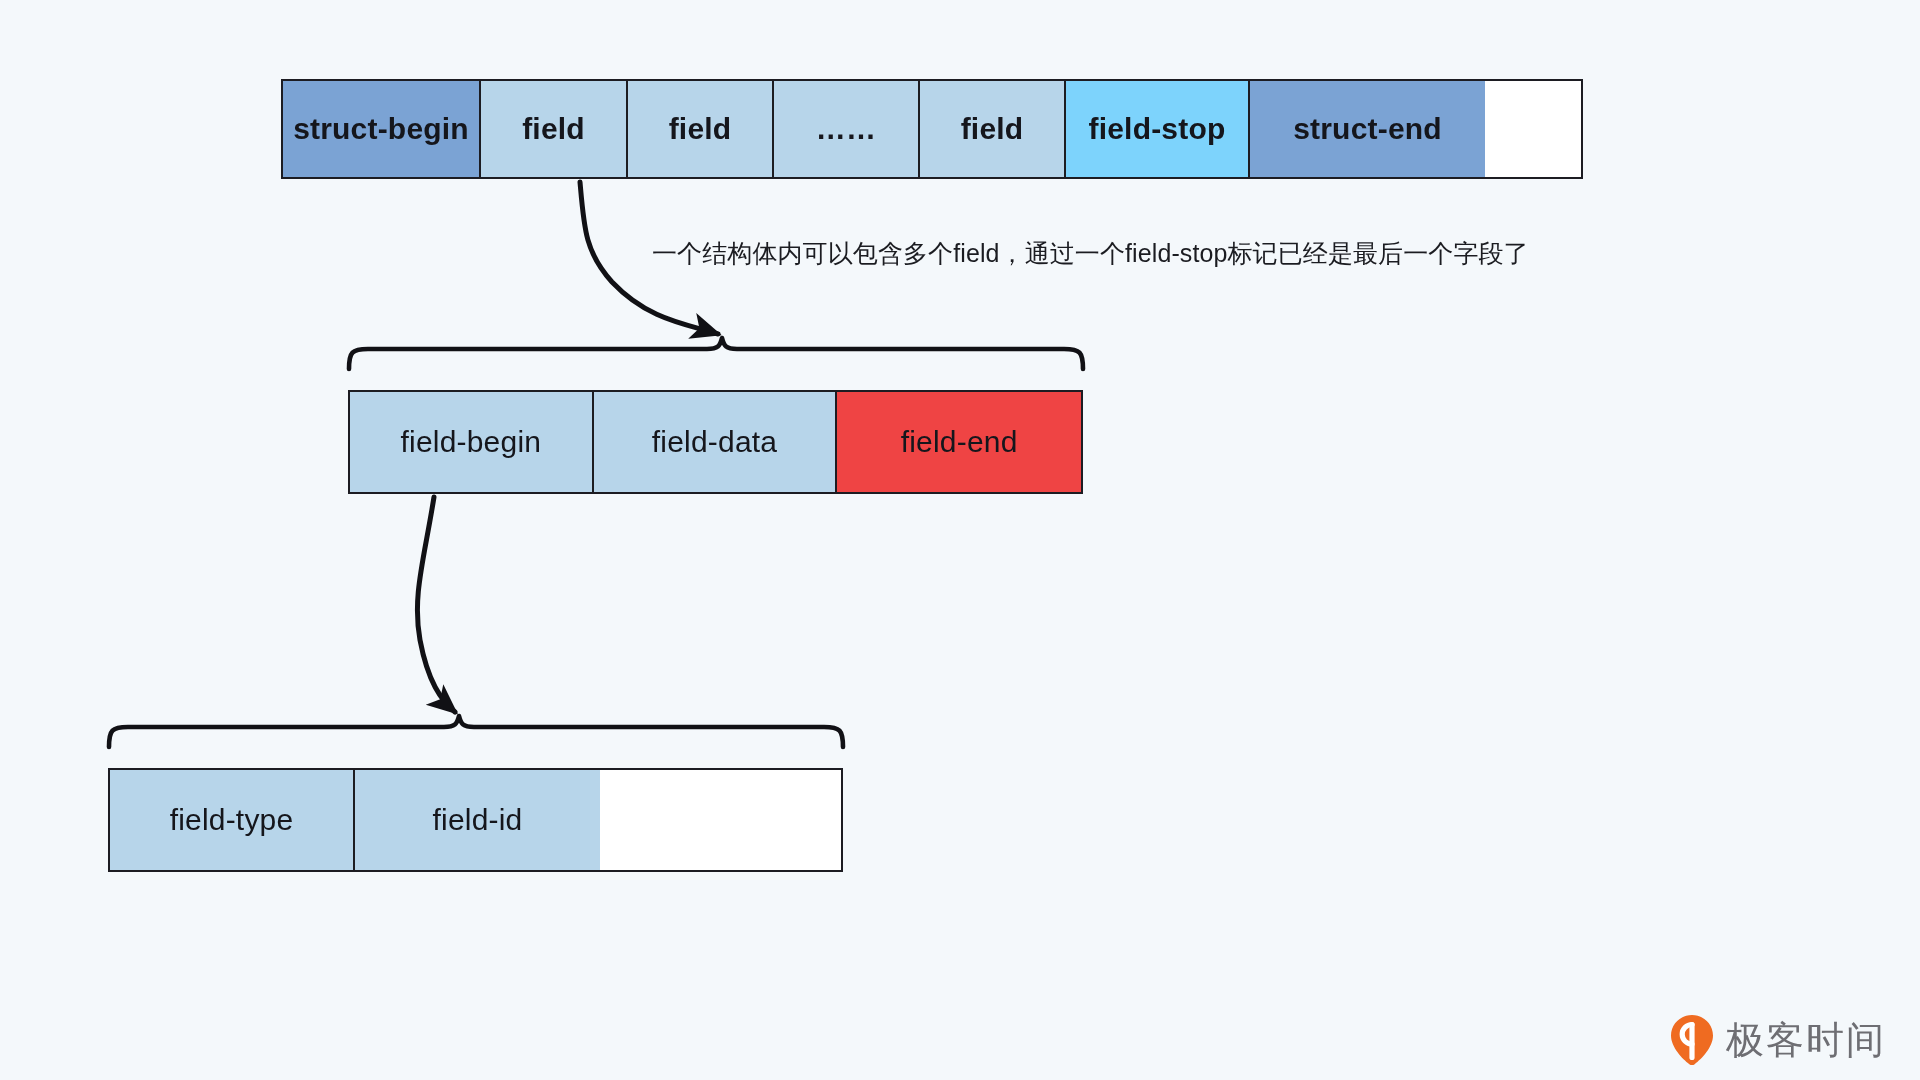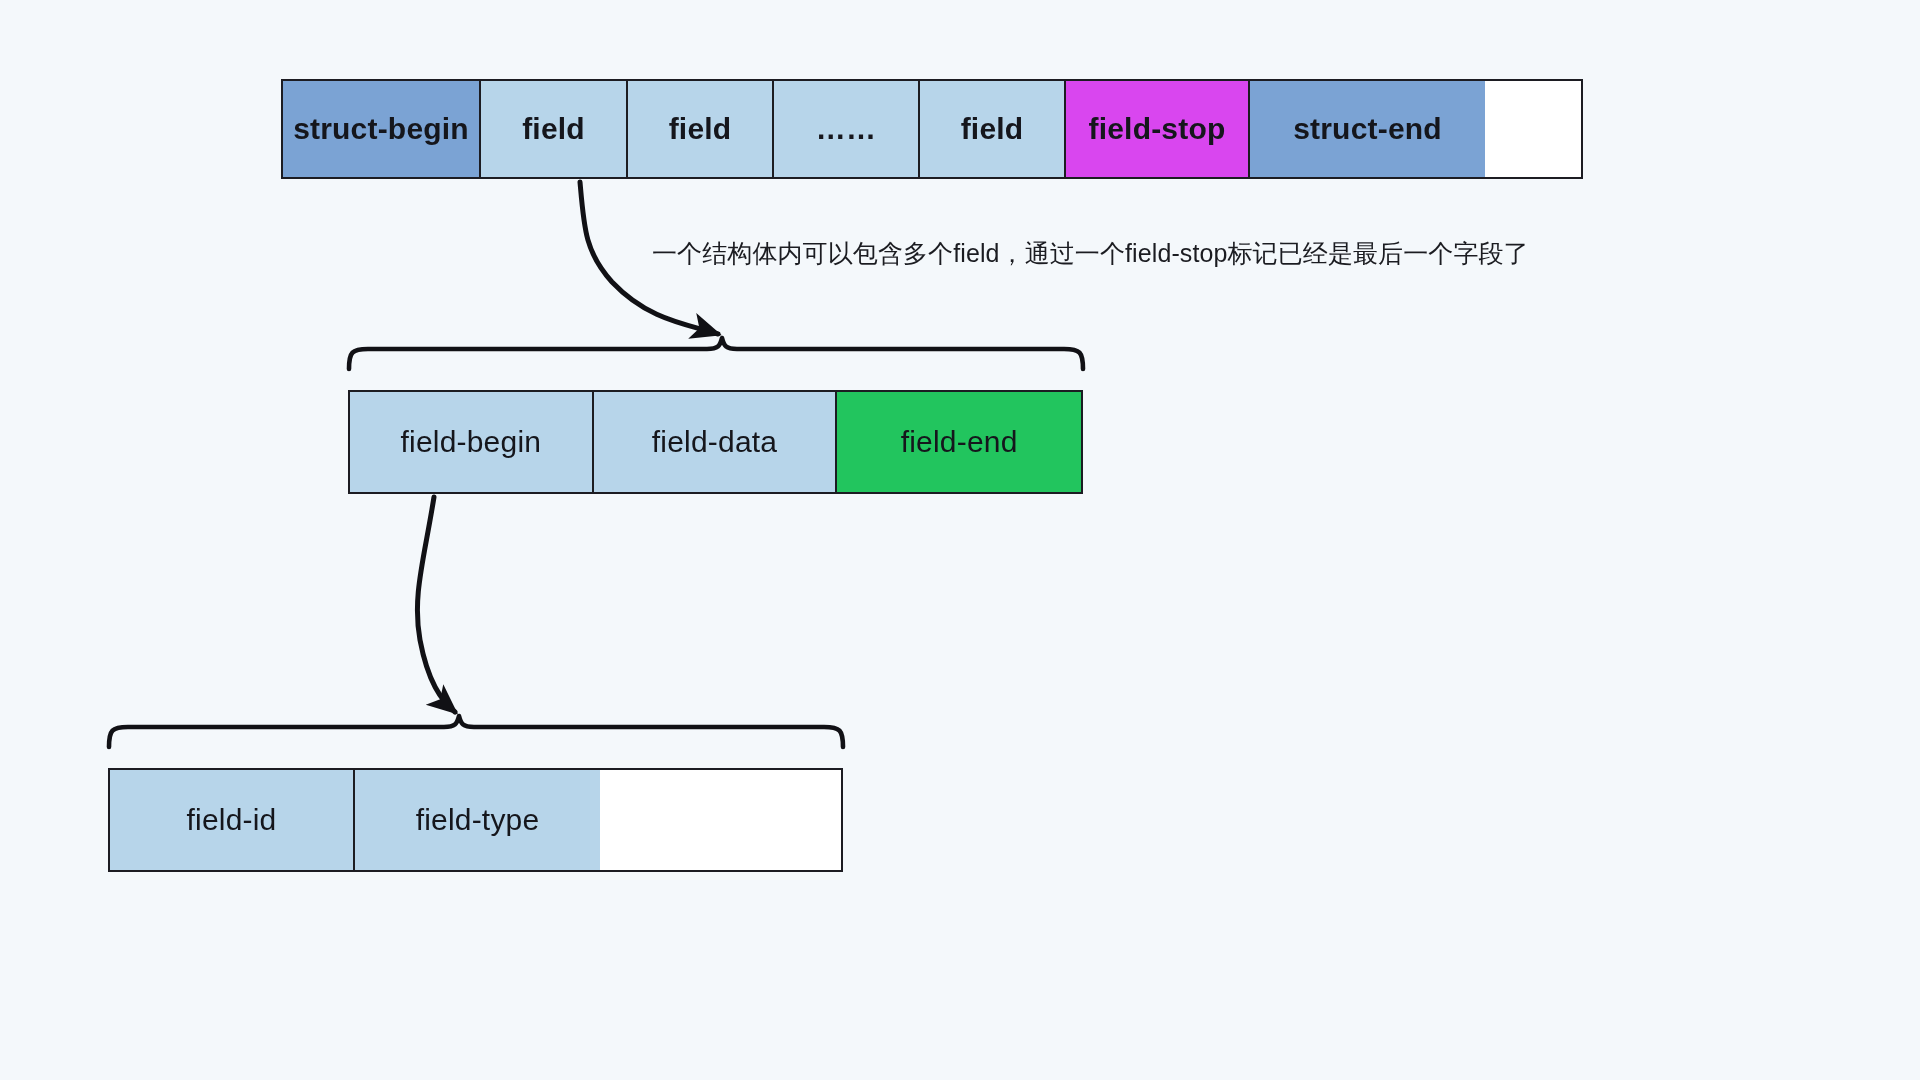--- a/index.html
+++ b/index.html
@@ -44,22 +44,22 @@
     border-right: 2.5px solid #1c1c22;
     font-size: 30px;
     color: #15161c;
     letter-spacing: .2px;
     white-space: nowrap;
   }
   .cell:last-child { border-right: none; }
 
   .fill-dark  { background: #7ba3d4; }
   .fill-mid   { background: #b7d5ea; }
-  .fill-pale  { background: #d946ef; }
-  .fill-white { background: #22c55e; }
+  .fill-pale  { background: #7dd3fc; }
+  .fill-white { background: #ef4444; }
 
   
   #row-struct { left: 281px;  top: 79px;  width: 1302px; height: 100px; font-weight: bold; }
   #row-field  { left: 348px;  top: 390px; width: 735px;  height: 104px; }
   #row-begin  { left: 108px;  top: 768px; width: 735px;  height: 104px; }
 
   
   .annotation {
     position: absolute;
     font-size: 25px;
@@ -146,19 +146,30 @@
   <div class="annotation" id="note-struct">一个结构体内可以包含多个field，通过一个field-stop标记已经是最后一个字段了</div>
 
   <div class="box-row" id="row-field">
     <div class="cell fill-mid" style="width:245px">field-begin</div>
     <div class="cell fill-mid" style="width:245px">field-data</div>
     <div class="cell fill-white" style="width:245px">field-end</div>
   </div>
 
 
   <div class="box-row" id="row-begin">
+    <div class="cell fill-mid" style="width:245px">field-type</div>
     <div class="cell fill-mid" style="width:245px">field-id</div>
-    <div class="cell fill-mid" style="width:245px">field-type</div>
   </div>
 
 
+  <div id="watermark">
+    <svg width="48" height="52" viewBox="0 0 48 52">
+      <path d="M24,1 C12.4,1 3,10.2 3,21.6 C3,33.4 14.6,45.2 21.3,50.2
+               C22.9,51.4 25.1,51.4 26.7,50.2 C33.4,45.2 45,33.4 45,21.6
+               C45,10.2 35.6,1 24,1 Z" fill="#ef6b21"></path>
+      <path d="M24,10.5 L24,43.5" stroke="#ffffff" stroke-width="5.2" stroke-linecap="round"></path>
+      <path d="M24,10.5 C18.6,10.5 14.2,14.9 14.2,20.3
+               C14.2,25.7 18.6,30.1 24,30.1" fill="none" stroke="#ffffff" stroke-width="5.2" stroke-linecap="round"></path>
+    </svg>
+    <span class="wm-text">极客时间</span>
+  </div>
 
 </div>
 
 </body></html>

